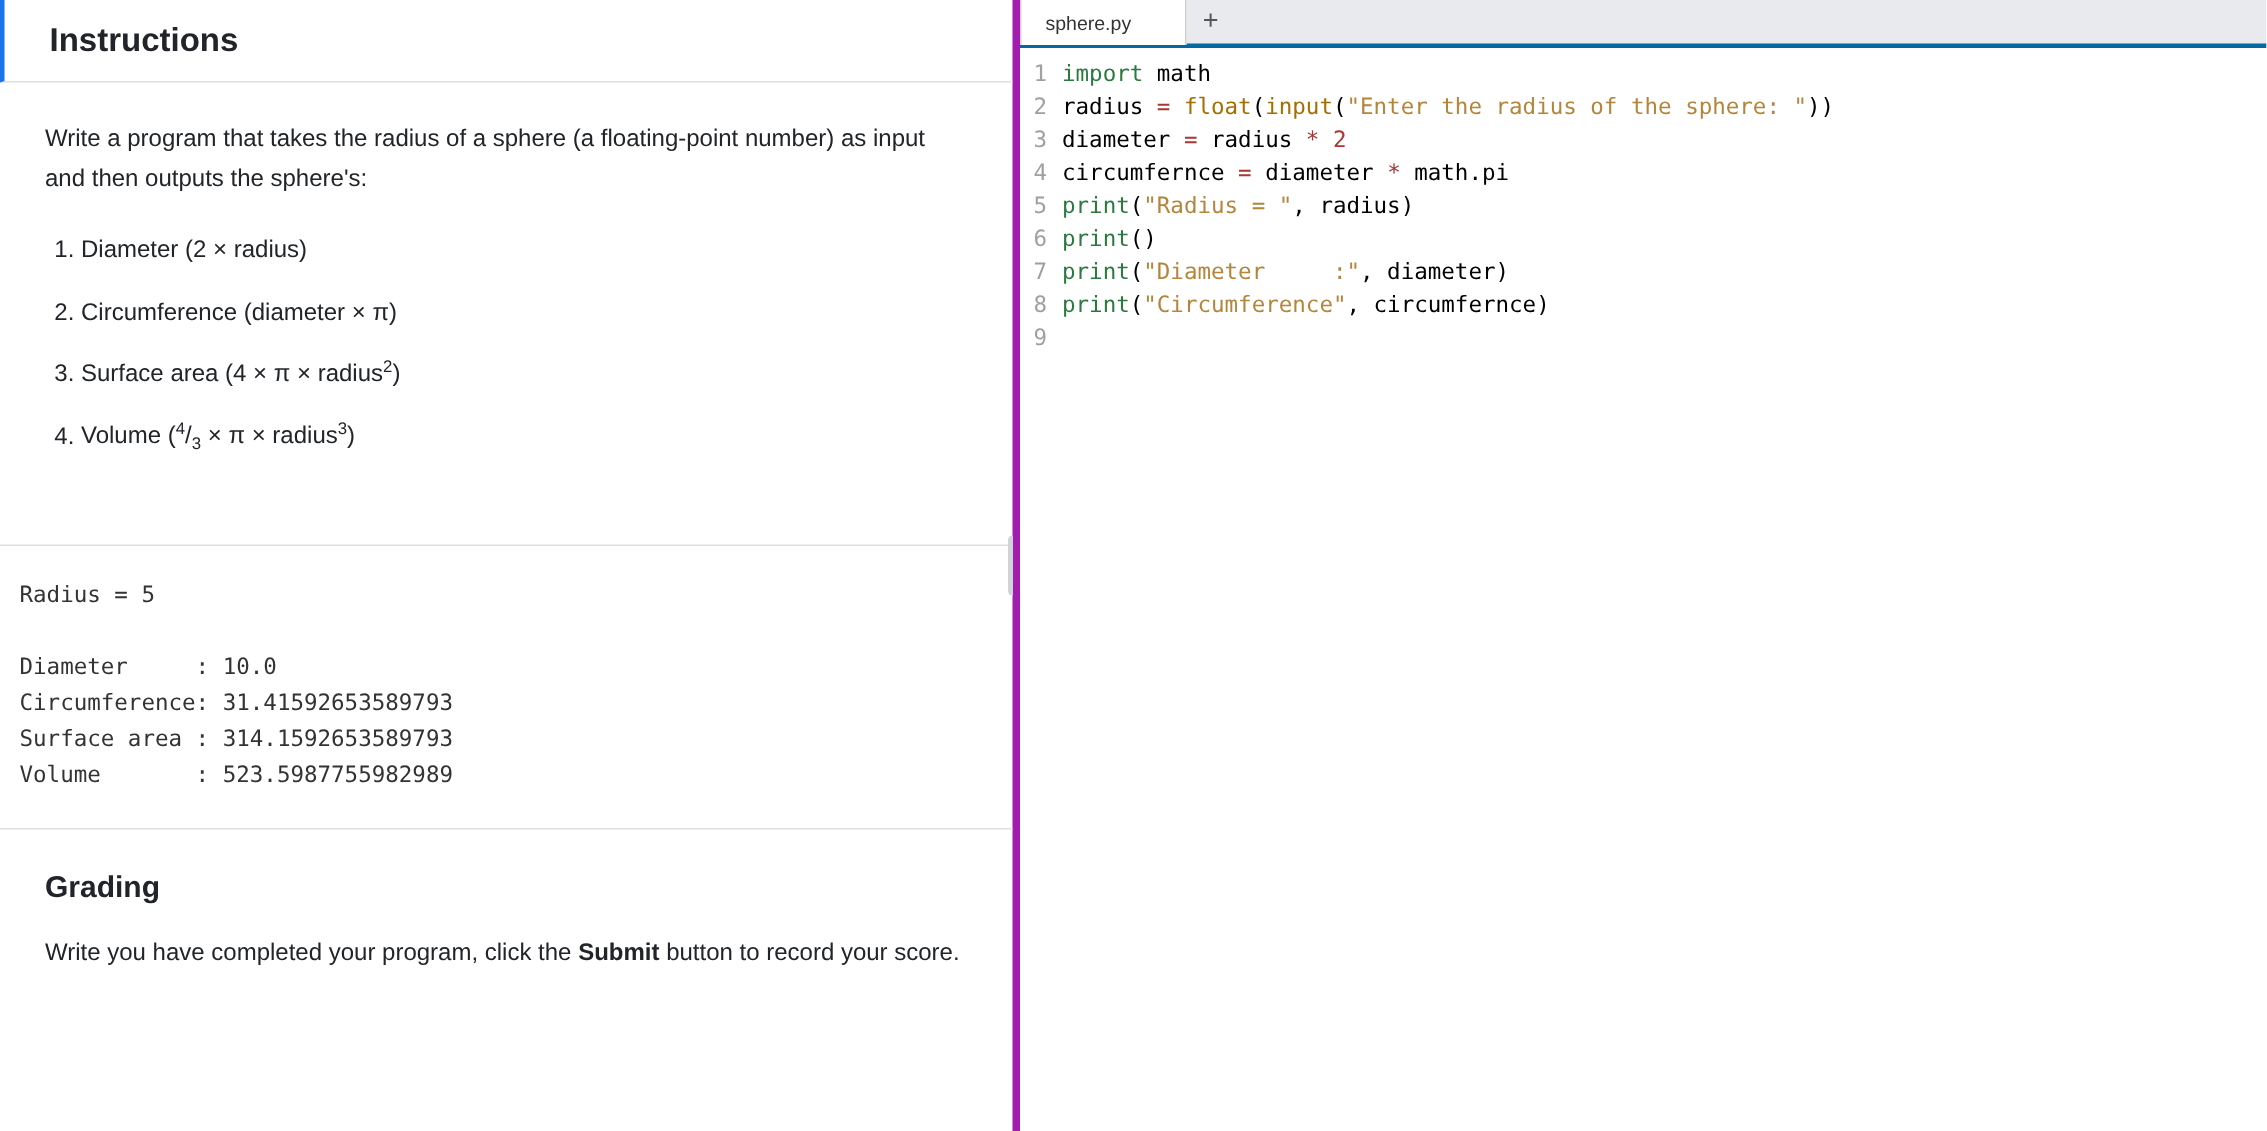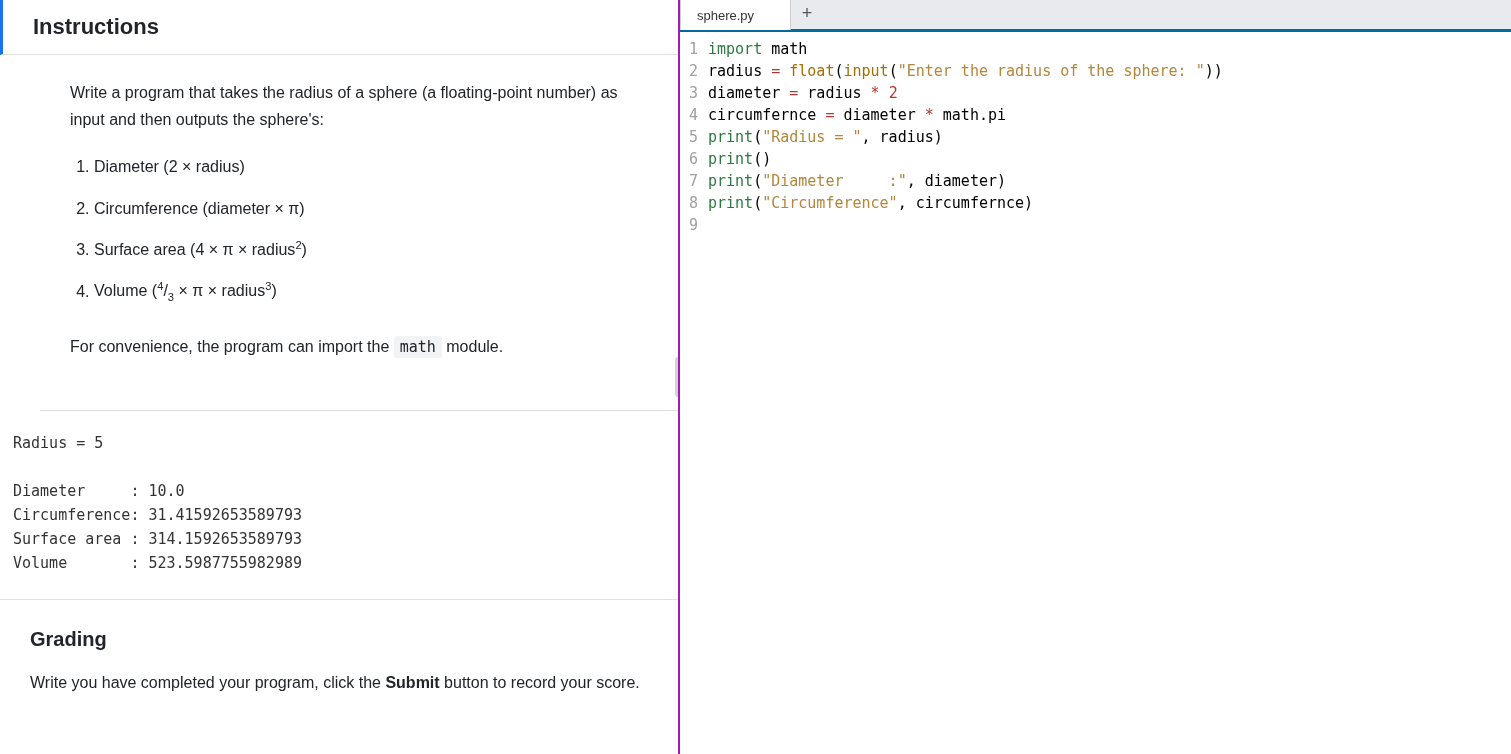--- a/index.html
+++ b/index.html
@@ -10,21 +10,21 @@
   display: flex;
   height: 754px;
   width: 1511px;
   overflow: hidden;
   background: #fff;
 }
 .left-pane {
   width: 680px;
   flex: 0 0 680px;
   overflow-y: auto;
-  border-right: 2px solid #a21caf;
+  border-right: 5px solid #a21caf;
   position: relative;
 }
 .right-pane {
   flex: 1;
   display: flex;
   flex-direction: column;
 }
 .instructions-header {
   border-left: 3px solid #1a73e8;
   border-bottom: 1px solid #e0e0e0;
@@ -33,21 +33,20 @@
 .instructions-header h1 {
   font-size: 22px;
   font-weight: 700;
   color: #212529;
 }
 .instructions-body {
   padding: 24px 30px 30px 30px;
   line-height: 1.7;
   color: #212529;
   border-bottom: 1px solid #e0e0e0;
-  margin-left: 40px;
 }
 .instructions-body p { margin-bottom: 20px; }
 .instructions-body ol { margin: 0 0 26px 24px; }
 .instructions-body ol li { margin-bottom: 14px; }
 .inline-code {
   font-family: "Consolas","Menlo","Monaco",monospace;
   background: #f1f3f4;
   padding: 2px 6px;
   border-radius: 3px;
   font-size: 15px;
@@ -153,23 +152,20 @@
   <div class="instructions-body">
     <p>Write a program that takes the radius of a sphere (a floating-point number) as input and then outputs the sphere's:</p>
 
     <ol>
       <li><span>Diameter (2 × radius)</span></li>
       <li>Circumference (diameter × π)</li>
       <li>Surface area (4 × π × radius<sup>2</sup>)</li>
       <li>Volume (<sup>4</sup>/<sub style="font-size:0.7em">3</sub> × π × radius<sup>3</sup>)</li>
     </ol>
 
-    <p>
-      <span>For convenience, the program can import the </span><span class="inline-code">math</span><span> module.</span>
-    </p>
 
   </div>
 
   <div class="example-block">Radius = 5
 
 Diameter     : 10.0
 Circumference: 31.41592653589793
 Surface area : 314.1592653589793
 Volume       : 523.5987755982989</div>
 

